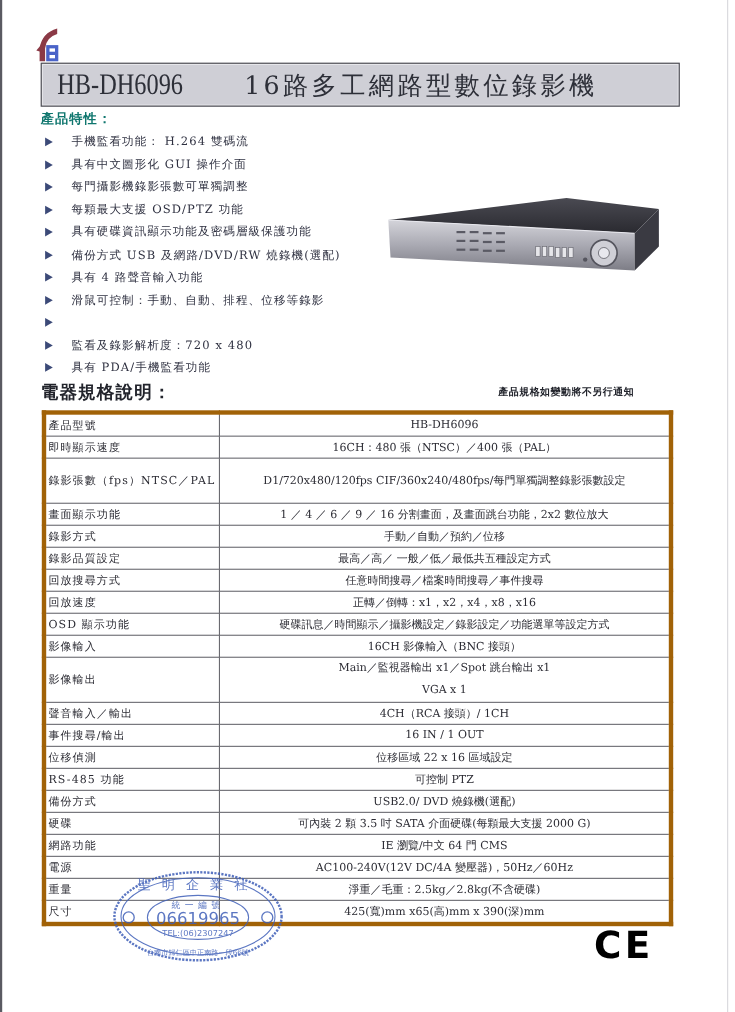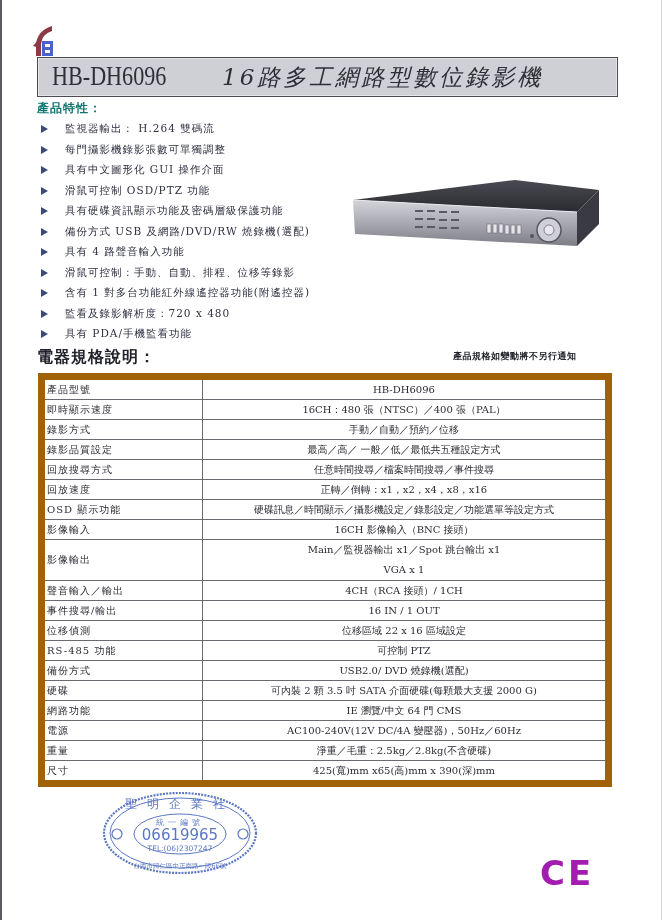--- a/index.html
+++ b/index.html
@@ -23,21 +23,21 @@
     box-shadow: inset 0 0 0 1px #e6e6ea;
   }
   .title-model {
     position: absolute; left: 14px; top: 3px;
     font-family: "Liberation Serif", "DejaVu Serif", serif;
     font-size: 27px; letter-spacing: 0px; color: #2d2f38;
     transform: scaleX(0.82); transform-origin: left center;
   }
   .title-name {
     position: absolute; left: 184px; top: 4px;
-    font-size: 23px; letter-spacing: 3px; color: #2d2f38; font-style: italic;
+    font-size: 23px; letter-spacing: 3px; color: #2d2f38;
   }
 
   
   .features-heading {
     position: absolute; left: 37px; top: 100px;
     font-size: 12px; font-weight: bold; color: #0f766e; letter-spacing: 1px;
   }
   .features-list { position: absolute; left: 37px; top: 119px; margin: 0; padding: 0; list-style: none; }
   .feature-item {
     height: 20.5px; display: flex; align-items: center;
@@ -55,39 +55,39 @@
   }
   .spec-notice {
     position: absolute; left: 453px; top: 350px;
     font-size: 9px; font-weight: bold; color: #22242c; letter-spacing: 0.5px;
   }
 
   
   .spec-table {
     position: absolute; left: 38px; top: 373px; width: 574px;
     border-collapse: collapse; table-layout: fixed;
-    border: 7px solid #a16207;
+    border: 4px solid #a16207;
   }
   .spec-table td {
     border: 1px solid #6a6a70; padding: 0; height: 19px;
     font-size: 10px; color: #2b2b33; white-space: nowrap; overflow: hidden;
   }
   .spec-table td.label { width: 155px; padding-left: 2px; letter-spacing: 1px; }
   .spec-table td.value { text-align: center; }
   .spec-table tr.tall td { height: 40px; }
   .value-line { display: block; line-height: 20px; }
 
   
   .stamp { position: absolute; left: 100px; top: 790px; width: 160px; height: 86px; opacity: 0.85; }
 
   
   .ce-mark {
     position: absolute; left: 540px; top: 840px;
     font-family: "DejaVu Sans", sans-serif; font-size: 34px; font-weight: bold;
-    color: #a21caf; letter-spacing: 3px; margin-top: 13px;
+    color: #000000; letter-spacing: 3px;
   }
 </style>
 </head>
 <body>
 
 <div class="page-edge-left"></div>
 <div class="page-edge-right"></div>
 
 <svg class="logo" viewBox="0 0 34 34">
   <path d="M6 34 L6 22 Q8 8 22 4 L22 9 Q12 12 11 22 L11 34 Z" fill="#8b3a46"></path>
@@ -99,53 +99,52 @@
 
 <div class="title-bar">
   <span class="title-model">HB-DH6096</span>
   <span class="title-name">16路多工網路型數位錄影機</span>
 </div>
 
 <div class="features-heading">產品特性：</div>
 <ul class="features-list">
   <li class="feature-item">
       <span class="bullet"></span>
-      <span>監視器輸出： H.264 雙碼流</span>
+      <span>手機監看功能： H.264 雙碼流</span>
+    </li>
+  <li class="feature-item">
+      <span class="bullet"></span>
+      <span>具有中文圖形化 GUI 操作介面</span>
     </li>
   <li class="feature-item">
       <span class="bullet"></span>
       <span>每門攝影機錄影張數可單獨調整</span>
     </li>
   <li class="feature-item">
       <span class="bullet"></span>
-      <span>具有中文圖形化 GUI 操作介面</span>
-    </li>
-  <li class="feature-item">
-      <span class="bullet"></span>
-      <span>滑鼠可控制 OSD/PTZ 功能</span>
+      <span>每顆最大支援 OSD/PTZ 功能</span>
     </li>
   <li class="feature-item">
       <span class="bullet"></span>
       <span>具有硬碟資訊顯示功能及密碼層級保護功能</span>
     </li>
   <li class="feature-item">
       <span class="bullet"></span>
       <span>備份方式 USB 及網路/DVD/RW 燒錄機(選配)</span>
     </li>
   <li class="feature-item">
       <span class="bullet"></span>
       <span>具有 4 路聲音輸入功能</span>
     </li>
   <li class="feature-item">
       <span class="bullet"></span>
       <span>滑鼠可控制：手動、自動、排程、位移等錄影</span>
     </li>
   <li class="feature-item">
       <span class="bullet"></span>
-      <span>含有 1 對多台功能紅外線遙控器功能(附遙控器)</span>
     </li>
   <li class="feature-item">
       <span class="bullet"></span>
       <span>監看及錄影解析度：720 x 480</span>
     </li>
   <li class="feature-item">
       <span class="bullet"></span>
       <span>具有 PDA/手機監看功能</span>
     </li>
 </ul>
@@ -199,20 +198,28 @@
 <table class="spec-table">
   <tbody>
     <tr>
         <td class="label">產品型號</td>
         <td class="value">HB-DH6096</td>
       </tr>
     <tr>
         <td class="label">即時顯示速度</td>
         <td class="value">16CH：480 張（NTSC）／400 張（PAL）</td>
       </tr>
+    <tr class="tall">
+        <td class="label">錄影張數（fps）NTSC／PAL</td>
+        <td class="value">D1/720x480/120fps  CIF/360x240/480fps/每門單獨調整錄影張數設定</td>
+      </tr>
+    <tr>
+        <td class="label">畫面顯示功能</td>
+        <td class="value">1 ／ 4 ／ 6 ／ 9 ／ 16 分割畫面，及畫面跳台功能，2x2 數位放大</td>
+      </tr>
     <tr>
         <td class="label">錄影方式</td>
         <td class="value">手動／自動／預約／位移</td>
       </tr>
     <tr>
         <td class="label">錄影品質設定</td>
         <td class="value">最高／高／ 一般／低／最低共五種設定方式</td>
       </tr>
     <tr>
         <td class="label">回放搜尋方式</td>

